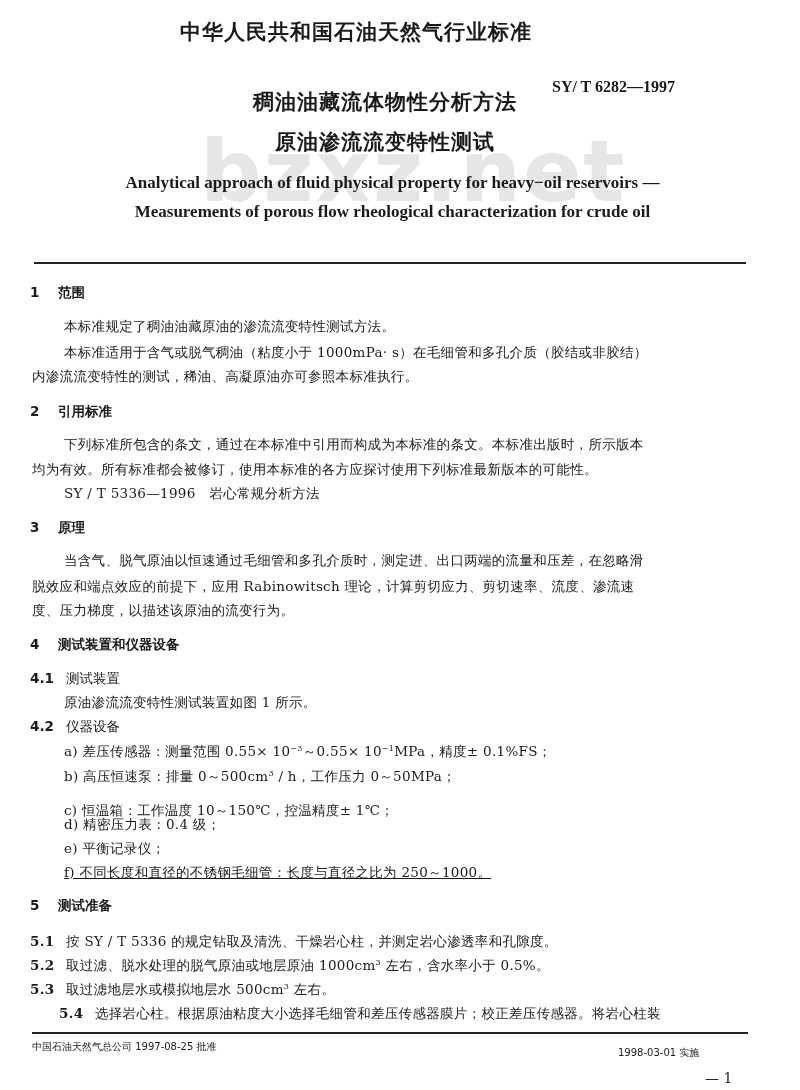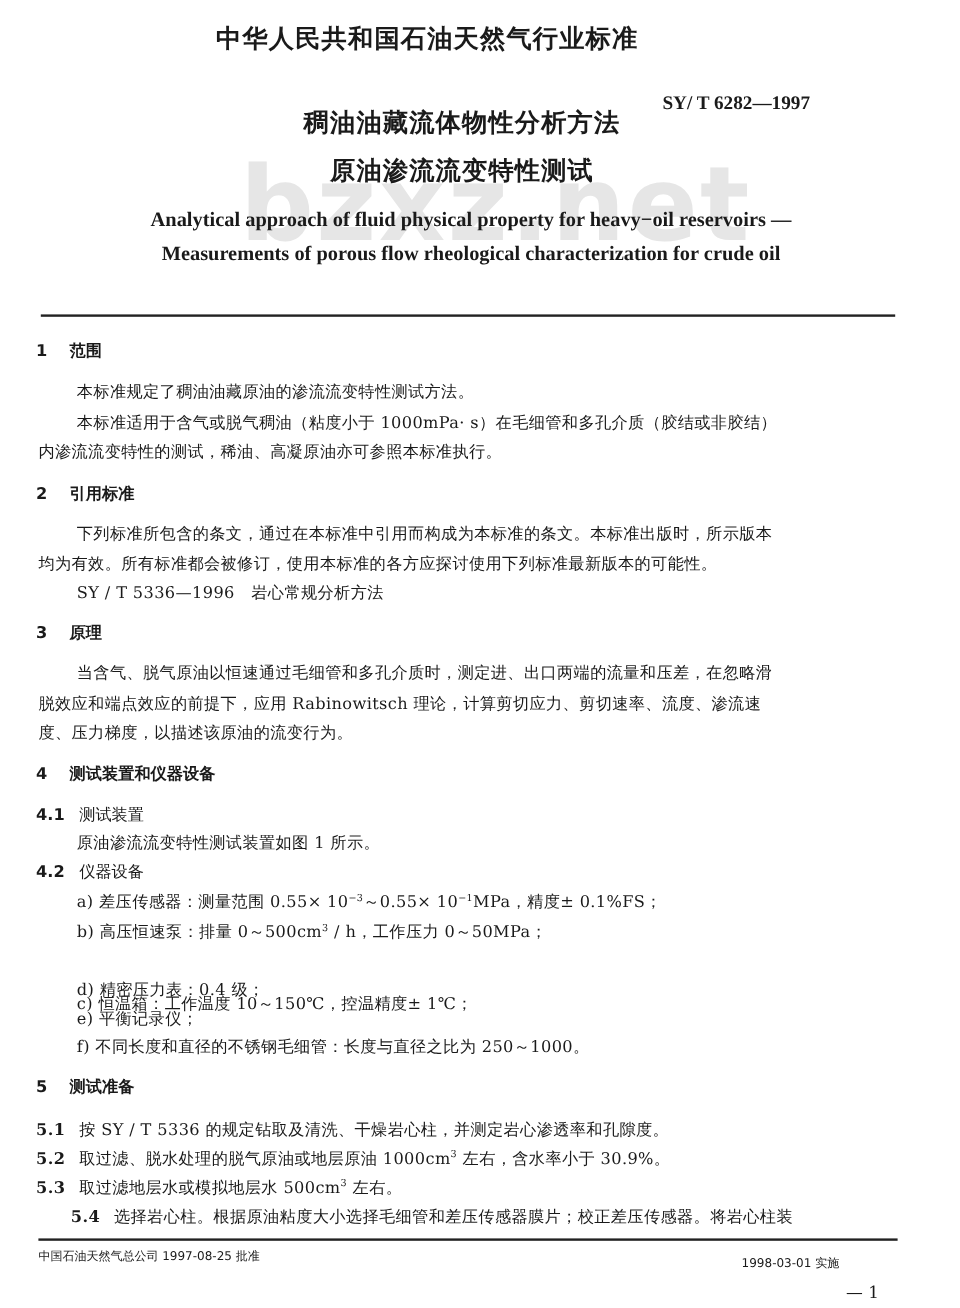--- a/index.html
+++ b/index.html
@@ -66,33 +66,33 @@
 <div class="abs p" style="left:64px; top:694px;">原油渗流流变特性测试装置如图 1 所示。</div>
 <div class="abs h1" style="top:718px; font-weight:normal;">
   <span class="num" style="width:36px; font-weight:bold;">4.2</span><span>仪器设备</span>
 </div>
 <div class="abs p" style="left:64px; top:743px;">
   <span>a) 差压传感器：测量范围 0.55× 10</span><sup>−3</sup><span>～0.55× 10</span><sup>−1</sup><span>MPa，精度± 0.1%FS；</span>
 </div>
 <div class="abs p" style="left:64px; top:768px;">
   <span>b) 高压恒速泵：排量 0～500cm</span><sup>3</sup><span> / h，工作压力 0～50MPa；</span>
 </div>
-<div class="abs p" style="left:64px; top:828px;">c) 恒温箱：工作温度 10～150℃，控温精度± 1℃；</div>
+<div class="abs p" style="left:64px; top:802px;">c) 恒温箱：工作温度 10～150℃，控温精度± 1℃；</div>
 <div class="abs p" style="left:64px; top:816px;">d) 精密压力表：0.4 级；</div>
 <div class="abs p" style="left:64px; top:840px;">e) 平衡记录仪；</div>
-<div class="abs p" style="left:64px; top:864px;">f) 不同长度和直径的不锈钢毛细管：长度与直径之比为 250～1000。</div>
+<div class="abs p" style="left:64px; top:864px;text-decoration:underline;">f) 不同长度和直径的不锈钢毛细管：长度与直径之比为 250～1000。</div>
 
 <div class="abs h1" style="top:897px;">
   <span class="num">5</span><span>测试准备</span>
 </div>
 <div class="abs p" style="left:30px; top:933px;">
   <span style="display:inline-block;width:36px;font-weight:bold;">5.1</span><span>按 SY / T 5336 的规定钻取及清洗、干燥岩心柱，并测定岩心渗透率和孔隙度。</span>
 </div>
 <div class="abs p" style="left:30px; top:957px;">
-  <span style="display:inline-block;width:36px;font-weight:bold;">5.2</span><span>取过滤、脱水处理的脱气原油或地层原油 1000cm</span><sup>3</sup><span> 左右，含水率小于 30.9%。</span>
+  <span style="display:inline-block;width:36px;font-weight:bold;">5.2</span><span>取过滤、脱水处理的脱气原油或地层原油 1000cm</span><sup>3</sup><span> 左右，含水率小于 0.5%。</span>
 </div>
 <div class="abs p" style="left:30px; top:981px;">
   <span style="display:inline-block;width:36px;font-weight:bold;">5.3</span><span>取过滤地层水或模拟地层水 500cm</span><sup>3</sup><span> 左右。</span>
 </div>
 <div class="abs p" style="left:30px; top:1005px;margin-left:29px;">
   <span style="display:inline-block;width:36px;font-weight:bold;">5.4</span><span>选择岩心柱。根据原油粘度大小选择毛细管和差压传感器膜片；校正差压传感器。将岩心柱装</span>
 </div>
 
 <div class="rule" style="left:32px; top:1032px; width:716px;"></div>
 

